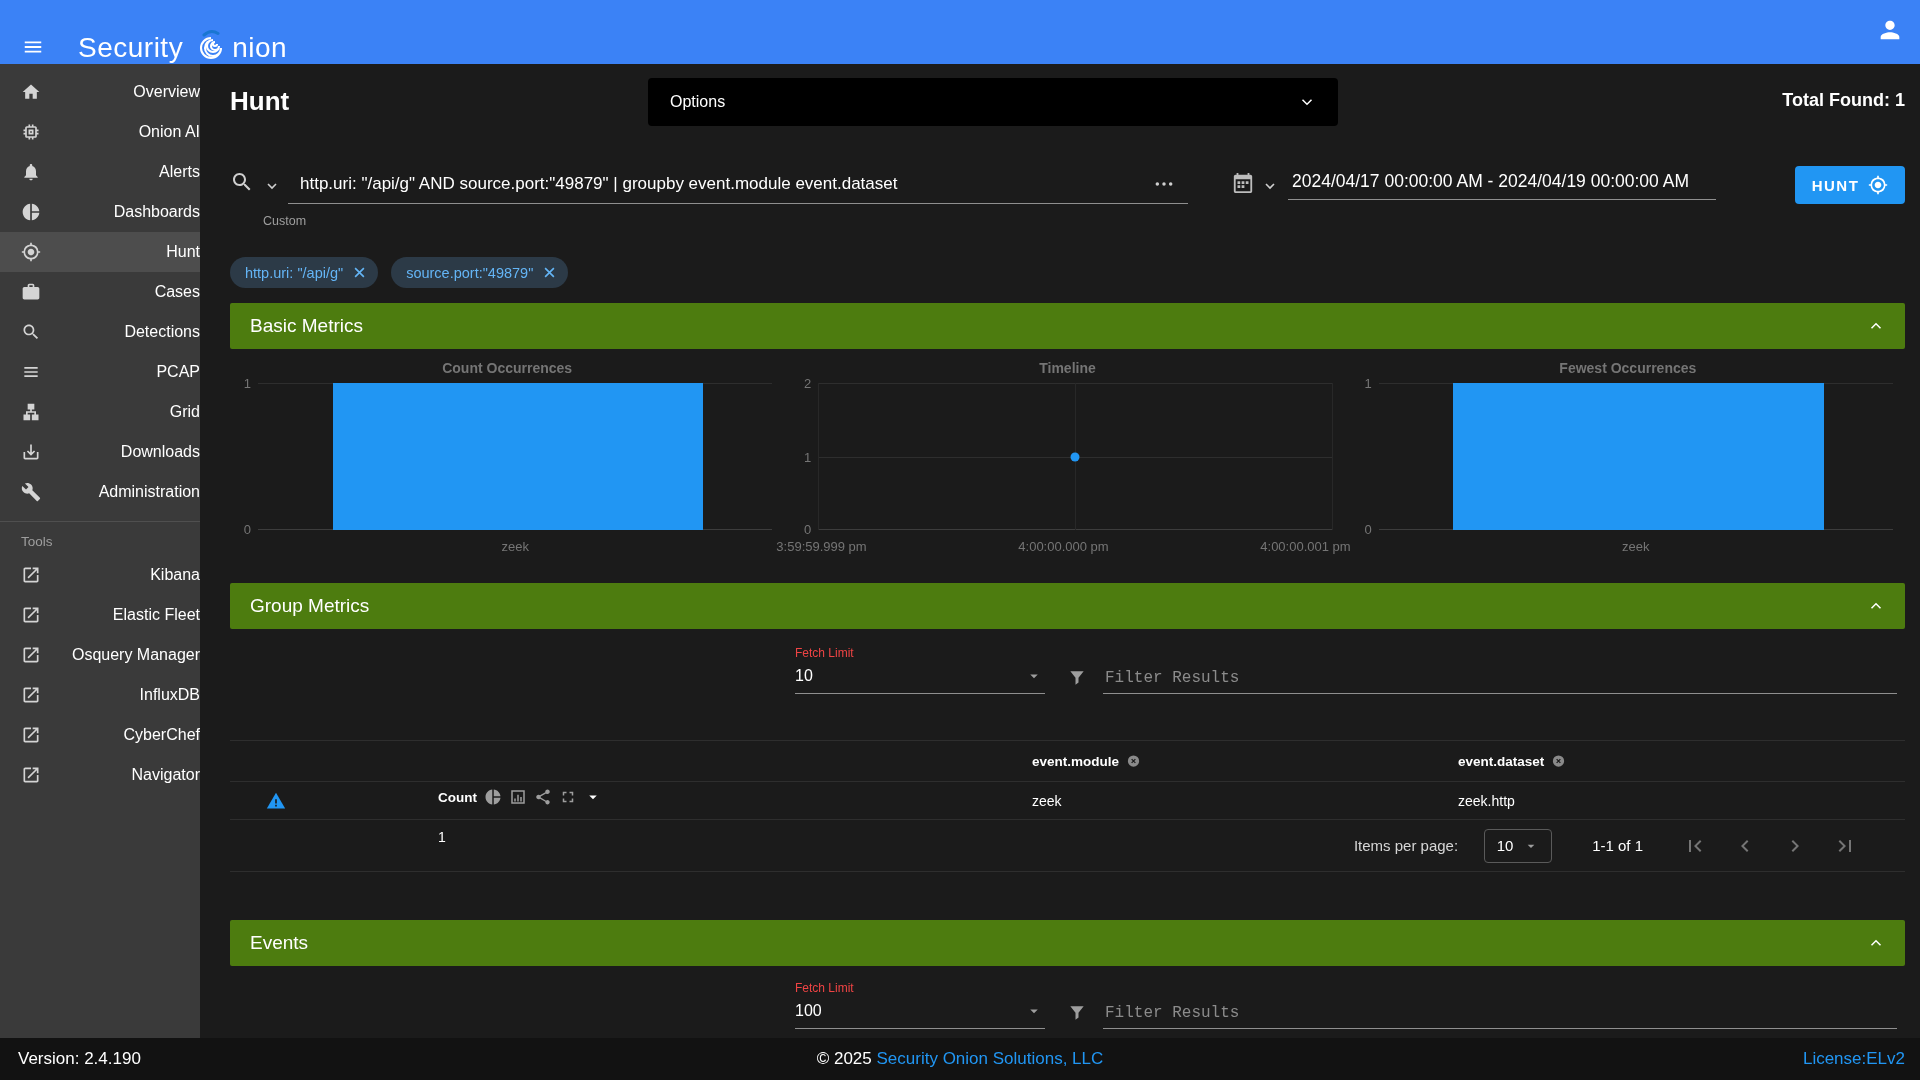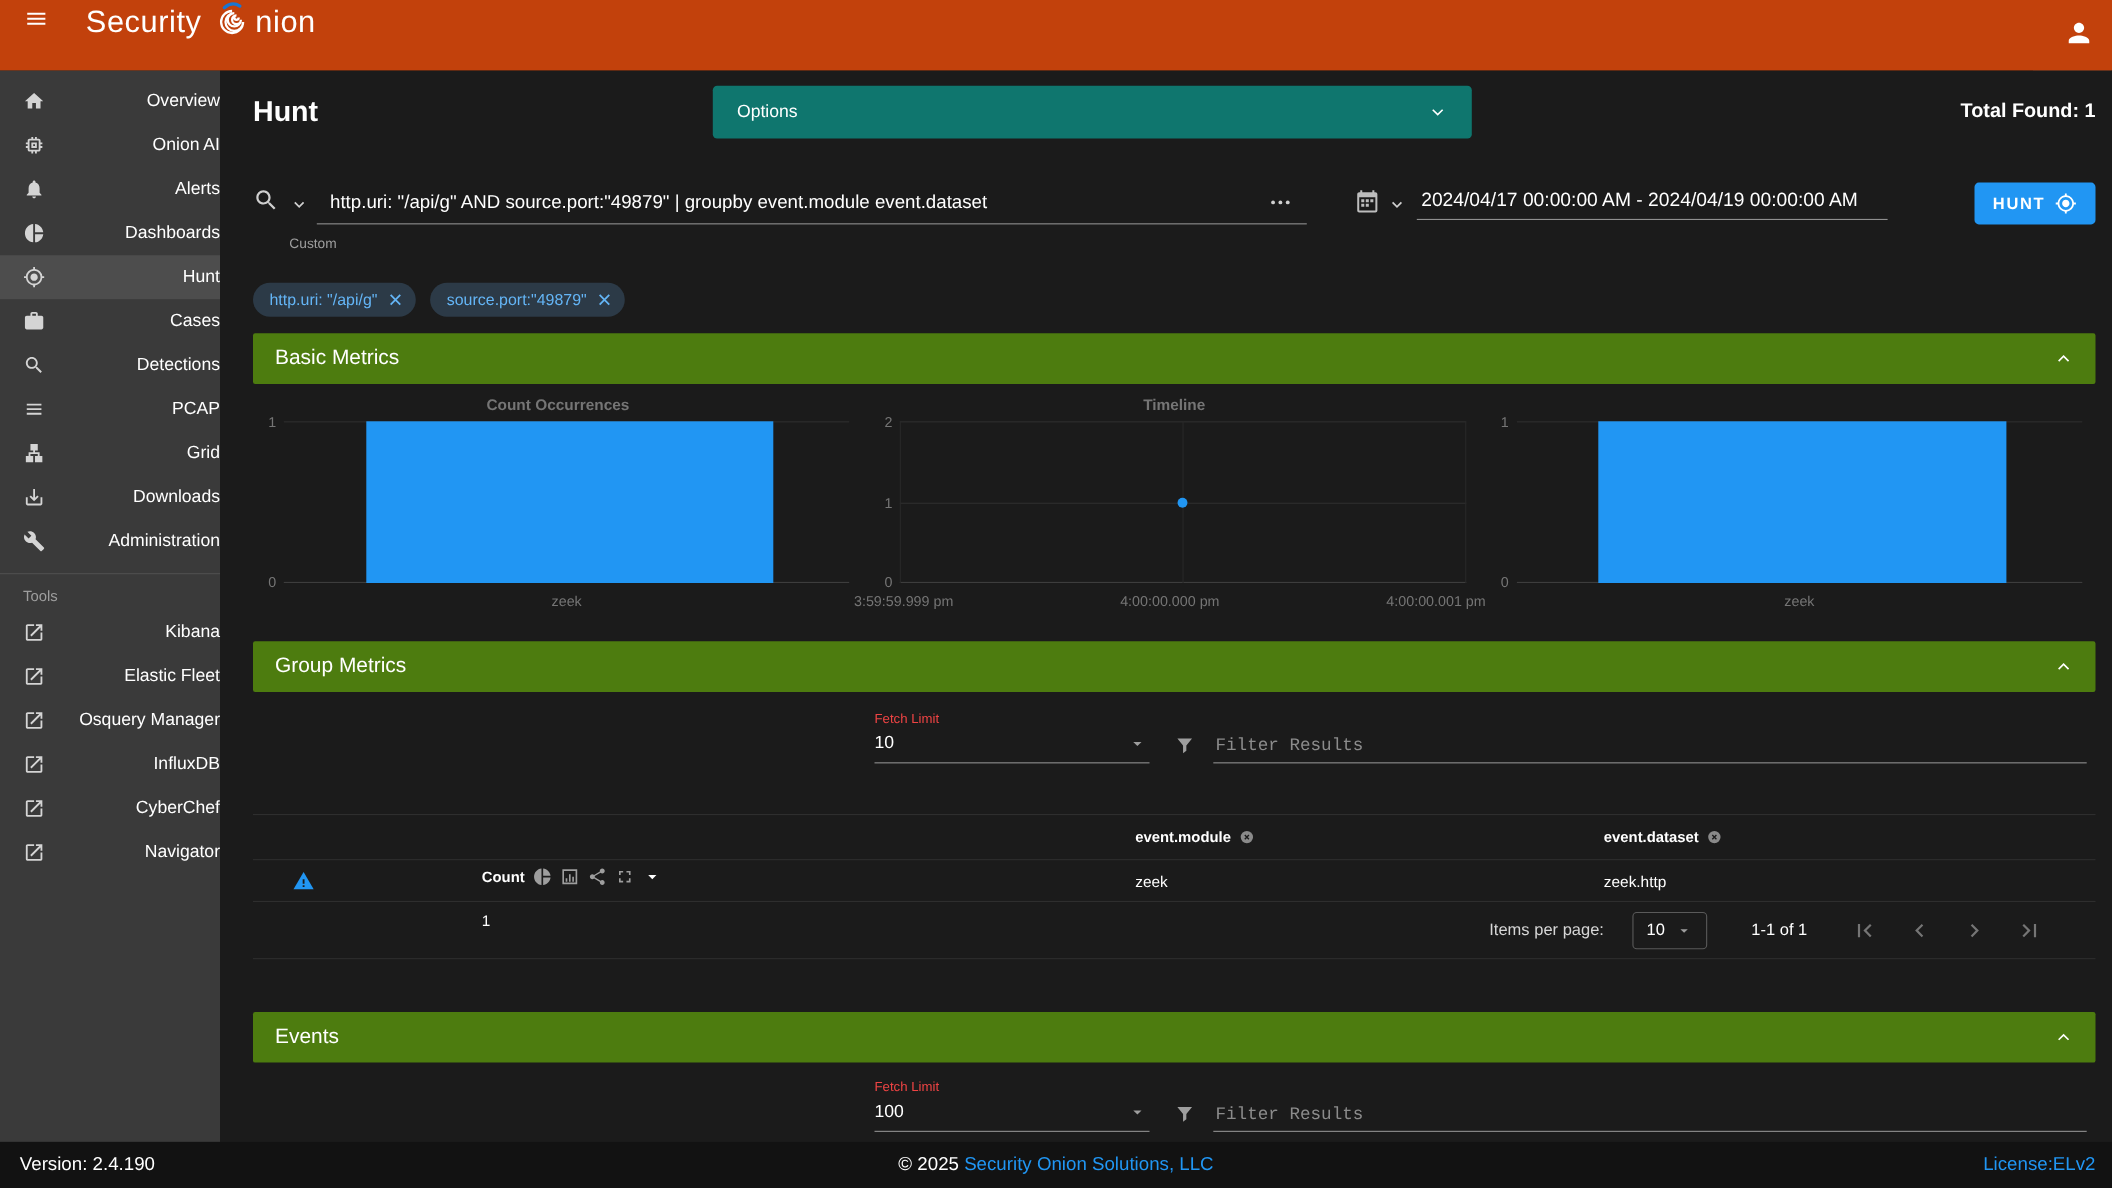--- a/index.html
+++ b/index.html
@@ -1,21 +1,21 @@
 <!DOCTYPE html>
 <html><head>
 <meta charset="utf-8">
 <style>
   * { margin:0; padding:0; box-sizing:border-box; }
   html,body { width:1920px; height:1080px; overflow:hidden; }
   body { background:#1b1b1b; color:#fff; font-family:"Liberation Sans", sans-serif; }
   svg { display:block; }
 
   
-  .appbar { position:fixed; top:0; left:0; right:0; height:64px; background:#c2410c; display:flex; align-items:flex-start; z-index:30; }
+  .appbar { position:fixed; top:0; left:0; right:0; height:64px; background:#3b82f6; display:flex; align-items:flex-end; z-index:30; }
   .hamburger { margin-left:16px; padding:6px; cursor:pointer; }
   .logo { margin-left:28px; display:flex; align-items:flex-end; font-size:28px; font-weight:400; letter-spacing:.5px; }
   .logo .spiral { margin:0 1px -4px 8px; }
   .user-btn { position:absolute; right:16px; top:16px; cursor:pointer; }
 
   
   .sidebar { position:fixed; top:64px; left:0; width:200px; bottom:42px; background:#3a3a3a; padding-top:8px; z-index:20; }
   .nav-item { height:40px; display:flex; align-items:center; padding-left:21px; gap:23px; font-size:16px; color:#fff; cursor:pointer;justify-content:space-between; }
   .nav-item .nicon { width:20px; height:20px; }
   .nav-item .nicon svg { width:20px; height:20px; fill:#d4d4d4; }
@@ -28,21 +28,21 @@
   .footer .version { margin-left:18px; color:#fff; }
   .footer .center { position:absolute; left:50%; transform:translateX(-50%); white-space:nowrap; }
   .footer .license { position:absolute; right:15px; }
   .link { color:#2196f3; text-decoration:none; cursor:pointer; }
 
   
   .main { position:fixed; left:200px; top:64px; right:0; bottom:42px; background:#1b1b1b; }
 
   .page-header { position:absolute; left:30px; right:15px; top:14px; height:52px; }
   .page-title { position:absolute; left:0; top:8px; font-size:26px; font-weight:700; }
-  .options-panel { position:absolute; left:418px; width:690px; height:48px; top:0; background:#0f766e; border-radius:4px; display:flex; align-items:center; padding:0 22px; font-size:16px; cursor:pointer; }
+  .options-panel { position:absolute; left:418px; width:690px; height:48px; top:0; background:#000000; border-radius:4px; display:flex; align-items:center; padding:0 22px; font-size:16px; cursor:pointer; }
   .options-panel .chev { margin-left:auto; }
   .total-found { position:absolute; right:0; top:12px; font-size:18px; font-weight:700; }
 
   
   .search-row { position:absolute; left:30px; right:15px; top:100px; height:92px; }
   .search-icon { position:absolute; left:0; top:6px; cursor:pointer; }
   .small-chev { position:absolute; cursor:pointer; }
   .query-chev { left:34px; top:14px; }
   .query-field { position:absolute; left:58px; width:900px; height:40px; border-bottom:1px solid #8f8f8f; }
   .query-field input { width:100%; height:100%; background:transparent; border:none; outline:none; color:#fff; font-size:17px; font-family:inherit; padding:4px 44px 4px 12px; }
@@ -391,20 +391,21 @@
         <div class="dot" style="left: 50%; bottom: 50%; background: rgb(33, 150, 243);"></div>
       </div>
       <div class="xticks">
         <span>3:59:59.999 pm</span>
         <span>4:00:00.000 pm</span>
         <span>4:00:00.001 pm</span>
       </div>
     </div>
 
     <div class="chart">
+      <div class="chart-title">Fewest Occurrences</div>
       <div class="plot">
         <span class="ytick" style="top:-6px;">1</span>
         <span class="ytick" style="bottom:-6px;">0</span>
         <div class="grid-h" style="top:0;"></div>
         <div class="grid-h baseline" style="bottom:0;"></div>
         <div class="bar" style="height: 100%; background: rgb(33, 150, 243);"></div>
       </div>
       <div class="xlabel">zeek</div>
     </div>
   </div>

